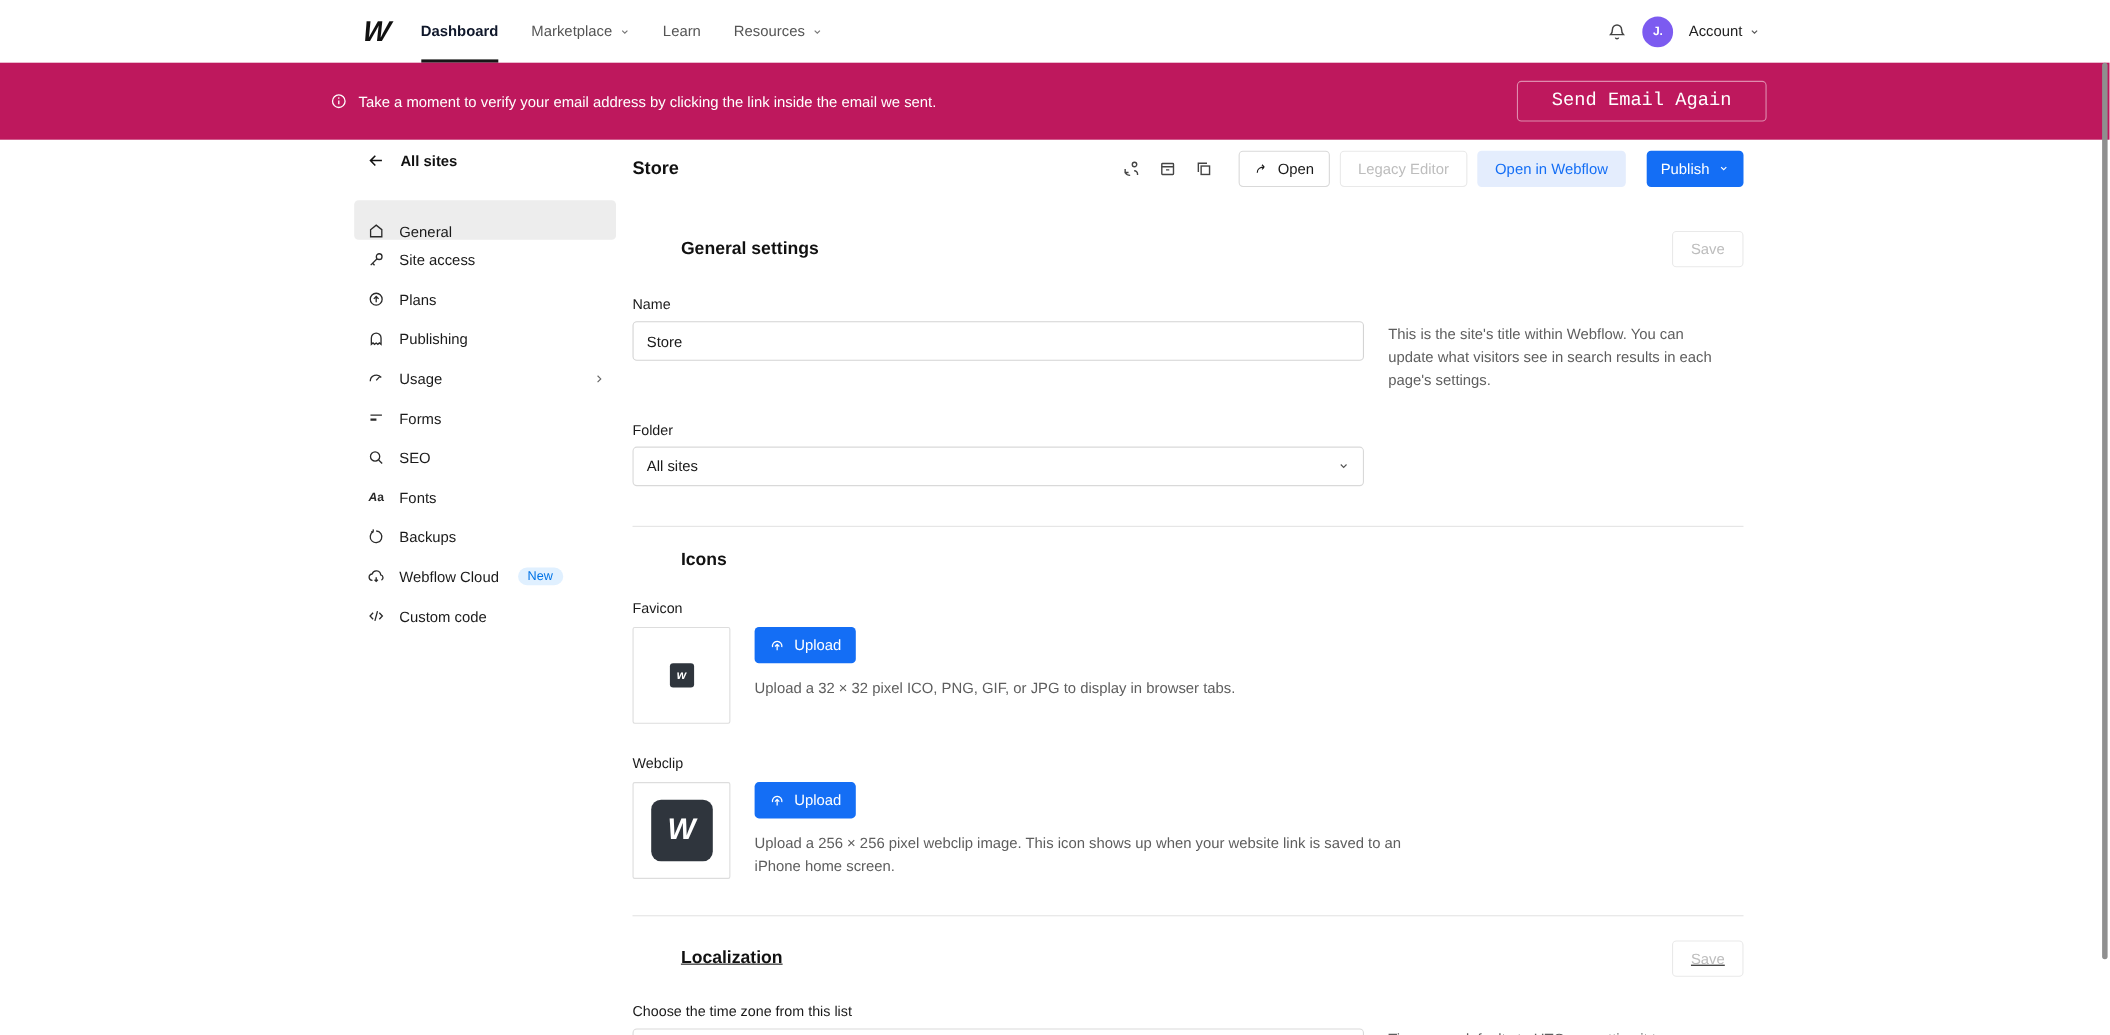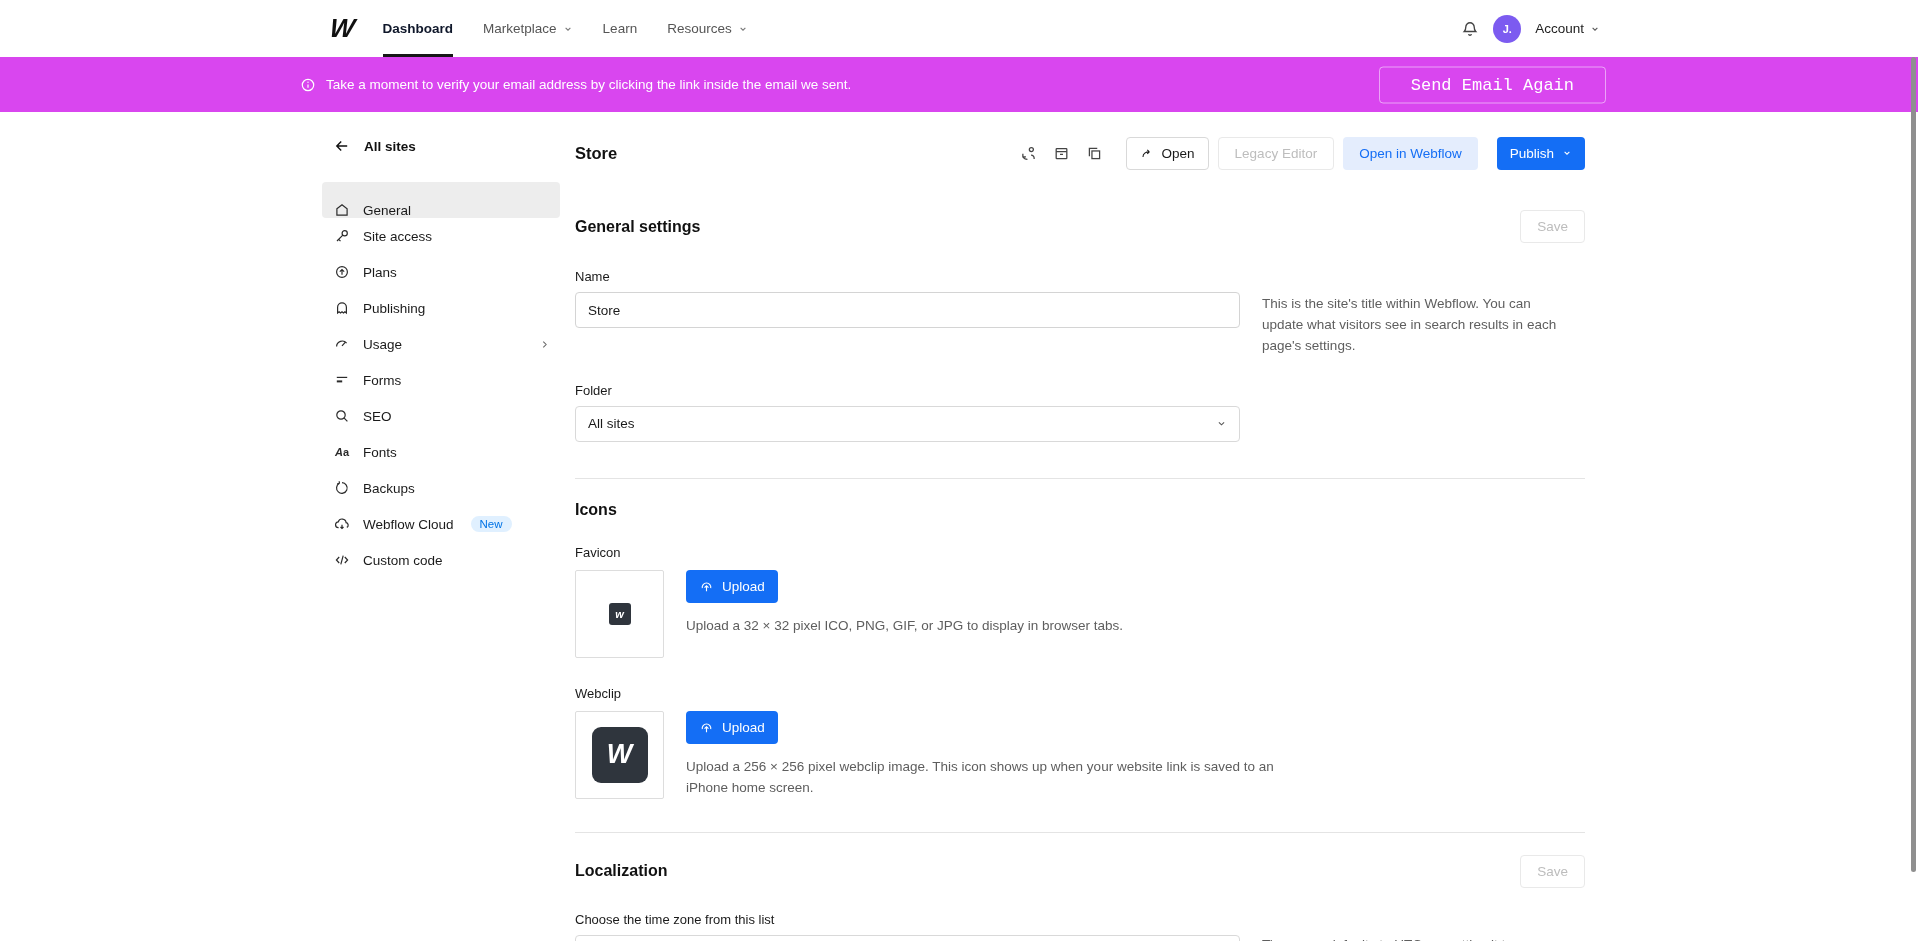--- a/index.html
+++ b/index.html
@@ -13,21 +13,21 @@
   .logo { font-weight:900; font-style:italic; font-size:26px; letter-spacing:-2px; transform:skewX(-8deg); color:#111; margin-right:0px; cursor:pointer; }
   .nav-item { position:relative; display:flex; align-items:center; height:57px; font-size:13.5px; color:#555; gap:6px; cursor:pointer; }
   .nav-item.active { color:#0f172a; font-weight:700; }
   .nav-item.active::after { content:""; position:absolute; left:0; right:0; bottom:0; height:3px; background:#171717; }
   .nav-right { position:absolute; right:318px; top:0; height:57px; display:flex; align-items:center; gap:14px; }
   .avatar { width:28px; height:28px; border-radius:50%; display:flex; align-items:center; justify-content:center; color:#fff; font-size:11px; font-weight:700; }
   .account { display:flex; align-items:center; gap:6px; font-size:13.5px; color:#222; cursor:pointer; }
   .icon-btn { display:flex; align-items:center; justify-content:center; cursor:pointer; }
 
   
-  .banner { position:absolute; top:57px; left:0; width:100%; height:55px; background:#d946ef; display:flex; }
+  .banner { position:absolute; top:57px; left:0; width:100%; height:70px; background:#be185d; display:flex; }
   .banner-left { display:flex; align-items:center; gap:10px; padding-left:300px; color:#fff; font-size:13.5px; }
   .banner-btn { position:absolute; right:312px; top:50%; transform:translateY(-50%); border:1px solid rgba(255,255,255,0.5); border-radius:4px; color:#fff; font-size:17px; padding:8px 31px; background:transparent; cursor:pointer; font-family:Liberation Mono, monospace; }
 
   
   .sidebar { position:absolute; left:322px; top:112px; width:238px; }
   .back-row { display:flex; align-items:center; gap:14px; padding-left:12px; margin-top:26px; font-size:13.5px; font-weight:700; color:#111; cursor:pointer; }
   .side-list { margin-top:28px; display:flex; flex-direction:column; }
   .side-item { display:flex; align-items:center; height:36px; padding:0 10px 0 12px; gap:13px; border-radius:4px; font-size:13.5px; color:#1a1a1a; cursor:pointer; }
   .side-item.active { background:#EDEDED;align-items:flex-end; }
   .si-icon { width:16px; height:16px; display:flex; align-items:center; justify-content:center; color:#2b2b2b; flex:0 0 16px; }
@@ -39,21 +39,21 @@
   .main-header { display:flex; align-items:center; margin-top:24px; height:34px; }
   .page-title { font-size:16.5px; font-weight:700; color:#111; }
   .header-actions { margin-left:auto; display:flex; align-items:center; gap:9px; }
   .tool-icons { display:flex; align-items:center; gap:16px; margin-right:14px; color:#444; }
   .btn { font-family:inherit; font-size:13.5px; border-radius:4px; padding:8px 13px; cursor:pointer; display:inline-flex; align-items:center; gap:8px; border:1px solid transparent; }
   .btn-outline { background:#fff; border-color:#D9D9D9; color:#1a1a1a; }
   .btn-disabled { background:#fff; border-color:#E9E9E9; color:#BDBDBD; cursor:default; padding:8px 16px; }
   .btn-tonal { background:#E4EDFD; color:#146EF5; border:none; padding:9px 16px; }
   .btn-primary { background:#146EF5; color:#fff; border:none; padding:9px 13px; margin-left:10px; }
 
-  .section-head { display:flex; align-items:center; margin-top:40px; }
+  .section-head { display:flex; align-items:center; margin-top:40px;margin-left:44px; }
   .section-title { font-size:16px; font-weight:700; color:#111; }
   .save-btn { margin-left:auto; font-family:inherit; font-size:13.5px; color:#BDBDBD; background:#fff; border:1px solid #E9E9E9; border-radius:4px; padding:8px 16px; cursor:default; }
 
   .field-label { font-size:13px; color:#1a1a1a; margin-top:26px; }
   .fields-row { display:flex; align-items:flex-start; }
   .col-left { width:665px; flex:0 0 665px; }
   .col-help { width:310px; margin-left:22px; font-size:13.5px; color:#5E5E5E; line-height:1.55; }
   .text-input { width:665px; height:36px; margin-top:8px; border:1px solid #D4D4D4; border-radius:4px; padding:0 12px; font-size:13.5px; font-family:inherit; color:#1a1a1a; outline:none; }
   .select { width:665px; height:36px; margin-top:8px; border:1px solid #D9D9D9; border-radius:4px; padding:0 12px; font-size:13.5px; display:flex; align-items:center; color:#1a1a1a; cursor:pointer; background:#fff; }
   .select .chev { margin-left:auto; color:#555; display:flex; }
@@ -351,21 +351,21 @@
               </svg>
           </span>
           <span>Upload</span>
         </button>
         <div class="upload-help">Upload a 256 × 256 pixel webclip image. This icon shows up when your website link is saved to an iPhone home screen.</div>
       </div>
     </div>
 
     <hr class="divider" style="margin-top:33px;">
 
-    <div class="section-head" style="margin-top:22px;">
+    <div class="section-head" style="margin-top:22px;text-decoration:underline;">
       <div class="section-title">Localization</div>
       <button class="save-btn">Save</button>
     </div>
 
     <div class="field-label" style="margin-top:24px;">Choose the time zone from this list</div>
     <div class="fields-row">
       <div class="col-left">
         <div class="select">
           
           

